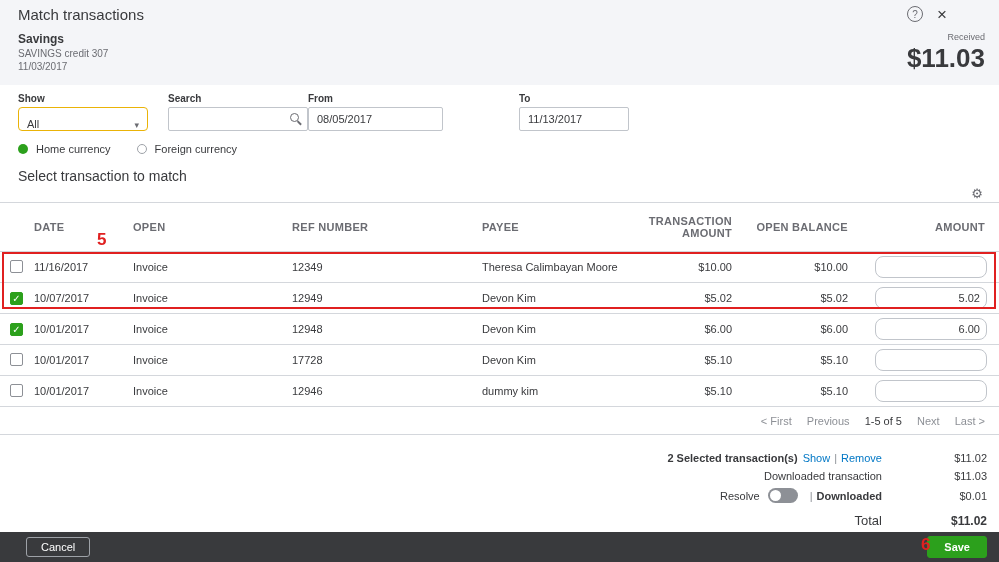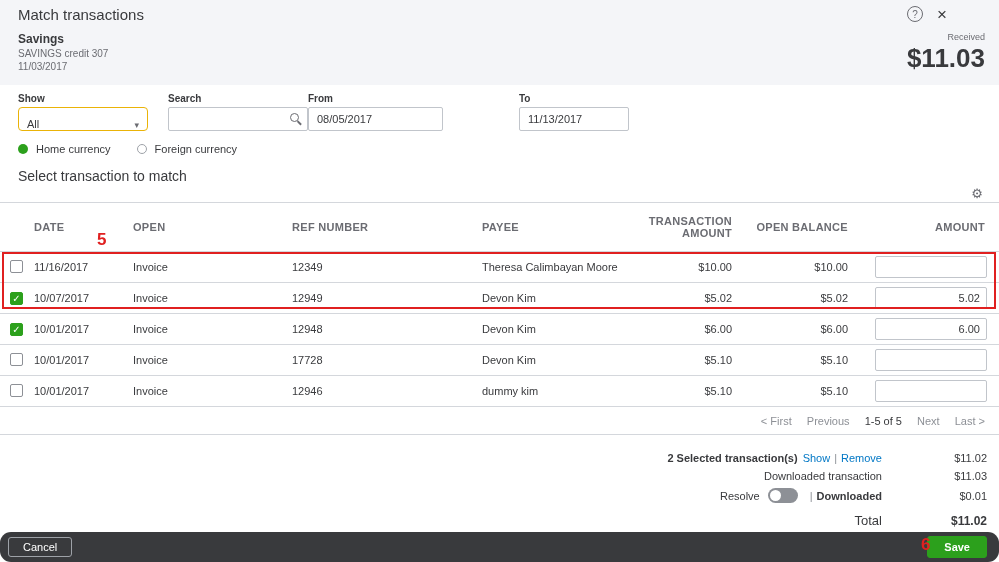--- a/index.html
+++ b/index.html
@@ -99,21 +99,21 @@
 
   .checkbox {
     width: 13px; height: 13px; border: 1px solid #8d9096; border-radius: 2px;
     display: inline-block; background: #fff; cursor: pointer; text-align: center;
   }
   .checkbox .tick { display: none; color: #fff; font-size: 10px; line-height: 12px; }
   .checkbox.checked { background: #2ca01c; border-color: #2ca01c; }
   .checkbox.checked .tick { display: block; }
 
   .payment-input {
-    width: 112px; height: 22px; border: 1px solid #c1c5cb; border-radius: 2px;
+    width: 112px; height: 22px; border: 1px solid #c1c5cb; border-radius: 8px;
     text-align: right; font-size: 11px; padding: 0 6px; color: #393a3d;
     font-family: "Liberation Sans", sans-serif;
   }
 
   
   .pagination {
     text-align: right; padding: 8px 14px; font-size: 11px; color: #8d9096;
     border-bottom: 1px solid #d4d7dc; height: 28px;
   }
   .pagination span { margin-left: 12px; }
@@ -135,21 +135,21 @@
   .toggle .knob {
     width: 11px; height: 11px; border-radius: 50%; background: #fff;
     position: absolute; left: 2px; top: 2px;
   }
   .total-row { font-size: 13px; margin-top: 4px; }
   .total-row .summary-amount { font-weight: bold; font-size: 12px; }
 
   
   .footer {
     position: absolute; bottom: 0; left: 0; right: 0; height: 30px; background: #393a3d;
-    display: flex; align-items: center; justify-content: space-between; padding: 0 12px 0 8px; border-radius: 11px;
+    display: flex; align-items: center; justify-content: space-between; padding: 0 12px 0 26px;
   }
   .btn-cancel {
     background: transparent; border: 1px solid #9ea2a8; color: #fff;
     font-size: 11px; padding: 3px 14px; border-radius: 3px; cursor: pointer;
     font-family: "Liberation Sans", sans-serif;
   }
   .btn-save {
     background: #2ca01c; border: 1px solid #2ca01c; color: #fff;
     font-size: 11px; font-weight: bold; padding: 4px 16px; border-radius: 3px; cursor: pointer;
     font-family: "Liberation Sans", sans-serif;

